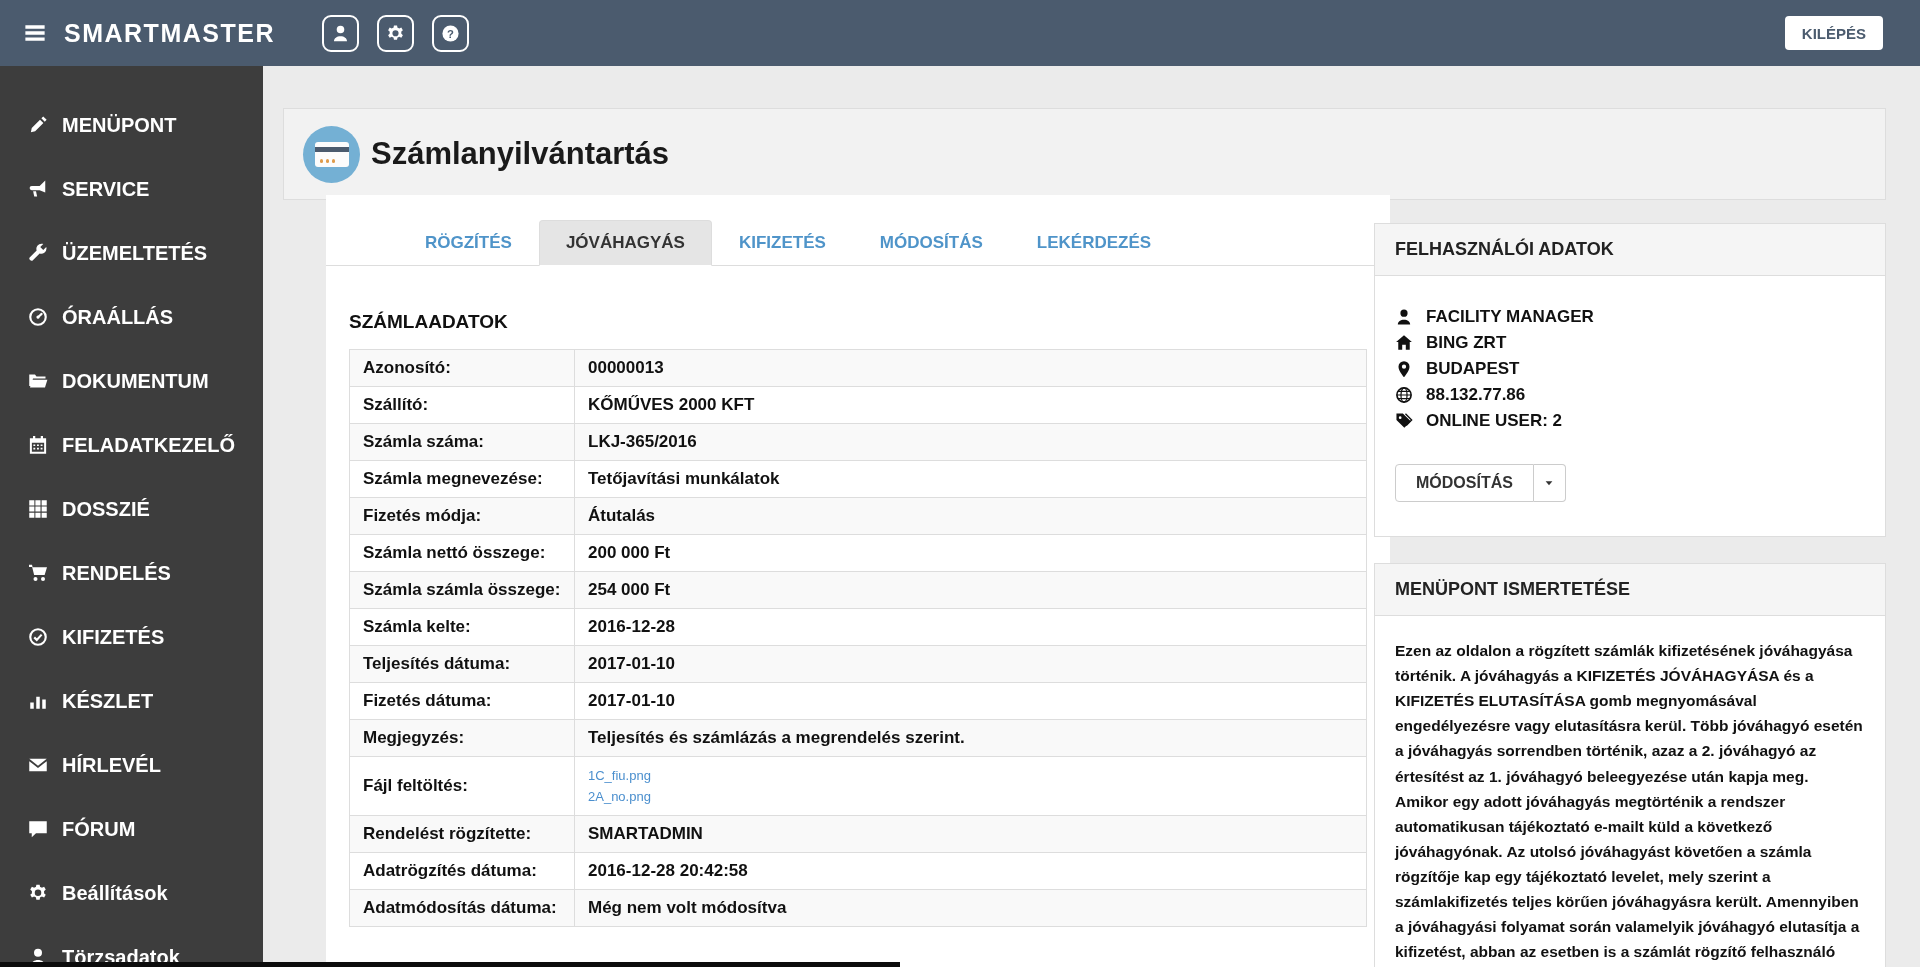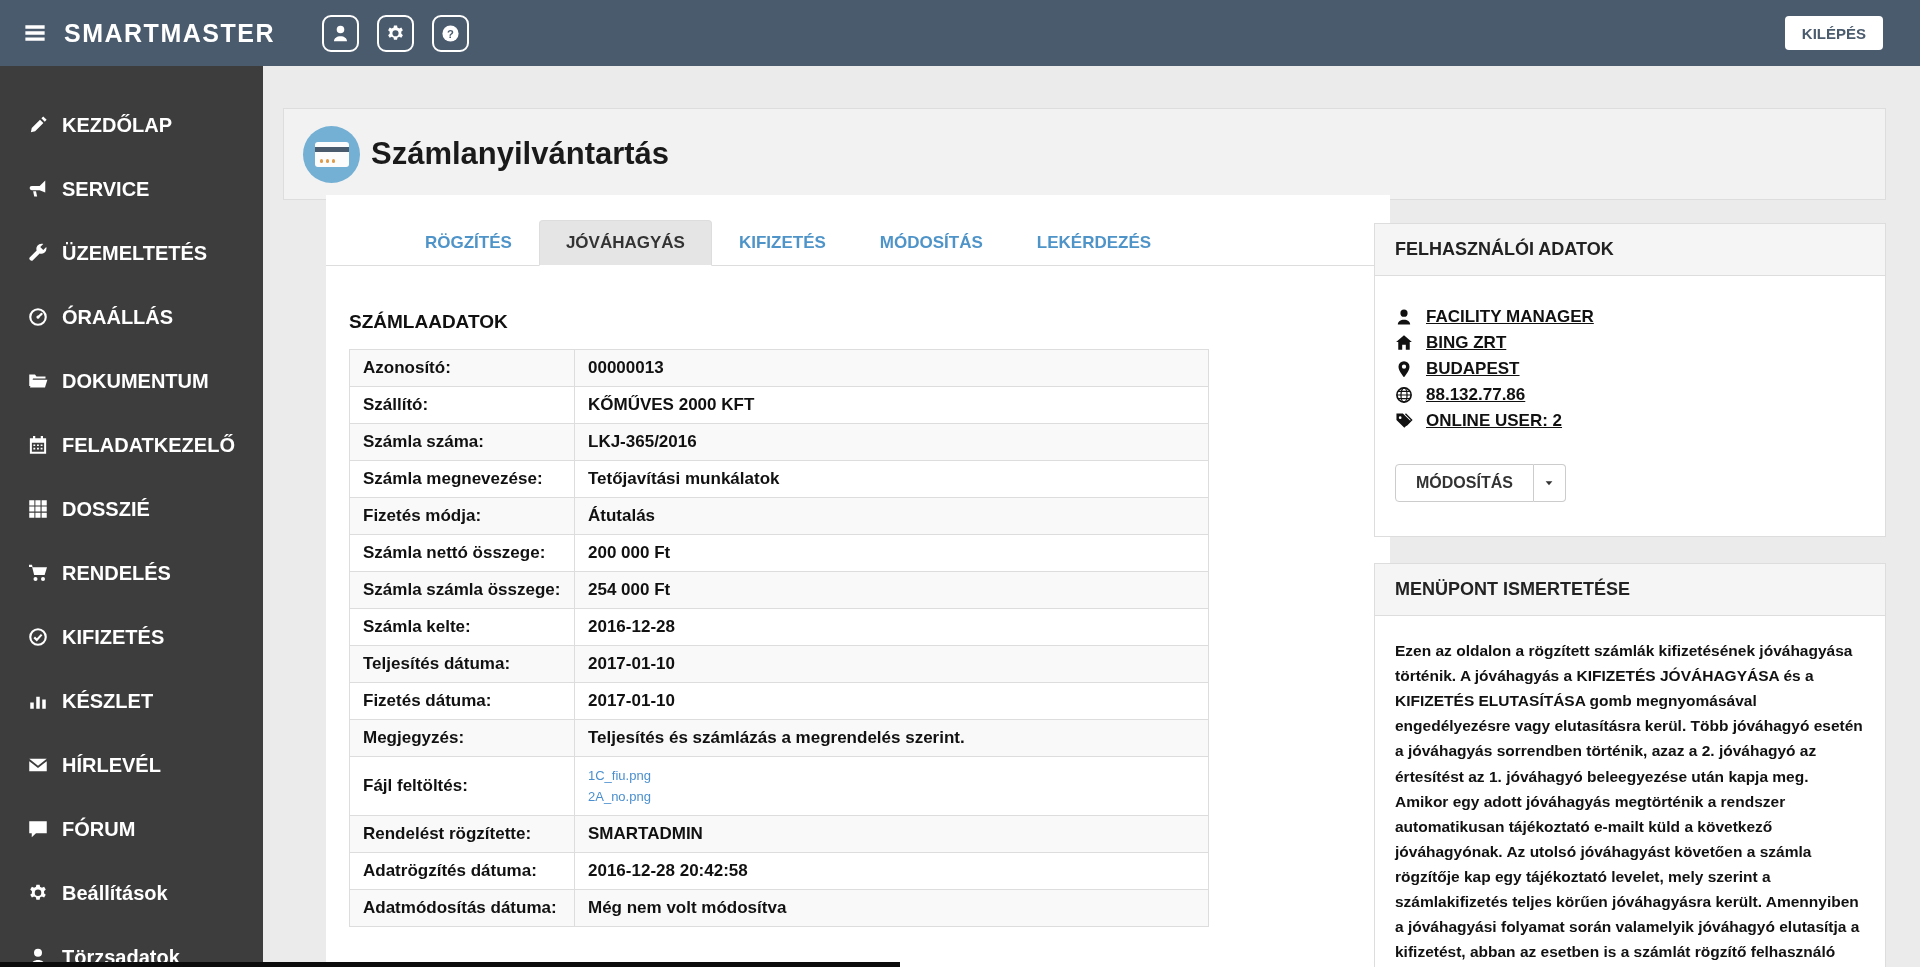--- a/index.html
+++ b/index.html
@@ -40,37 +40,37 @@
   .cc-dots i { width:3.5px; height:3.5px; border-radius:50%; background:#e09c4b; }
   .page-title { margin-left:11px; font-size:31px; font-weight:700; color:#1a1a1a; }
 
   
   .card-left { position:absolute; left:20px; top:138px; width:1064px; bottom:0; background:#fff;margin-left:43px; }
   .tabs { display:flex; padding-left:72px; border-bottom:1px solid #ddd; margin-top:25px; }
   .tab { padding:12px 26px; font-size:17px; font-weight:700; color:var(--accent,#4f94c9);
     border:1px solid transparent; border-radius:4px 4px 0 0; margin-bottom:-1px; cursor:pointer; }
   .tab.active { color:#333; background:#e5e5e5; border-color:#ddd #ddd #fff #ddd; }
   .section-title { margin:45px 0 16px 23px; font-size:19px; font-weight:700; color:#111; }
-  table.invoice { width:860px; margin-left:23px; border-collapse:collapse; font-size:17px; }
+  table.invoice { width:1018px; margin-left:23px; border-collapse:collapse; font-size:17px; }
   table.invoice td { border:1px solid #ddd; padding:8px 13px; font-weight:700; color:#111; }
   table.invoice td.label { width:225px; }
   table.invoice tr:nth-child(odd) td { background:#f9f9f9; }
   td.file-links a { display:block; color:var(--link,#4b8fce); font-size:13px; font-weight:400;
     line-height:21px; text-decoration:none; cursor:pointer; }
 
   
   .right-col { position:absolute; left:1111px; top:166px; width:512px; }
   .panel { background:#fff; border:1px solid #ddd; }
   .panel + .panel { margin-top:26px; }
   .panel-head { background:#f5f5f5; border-bottom:1px solid #ddd; padding:15px 20px;
     font-size:18px; font-weight:700; color:#222; }
   .panel-body { padding:20px; }
   .user-list { list-style:none; margin-top:8px; }
   .user-list li { display:flex; gap:13px; align-items:center; font-size:17px; font-weight:700;
-    line-height:26px; color:#111;text-decoration:underline; }
+    line-height:26px; color:#111; }
   .user-list .ic { width:18px; height:18px; flex:0 0 18px; color:#111; }
   .split { margin:30px 0 14px 0; display:inline-flex; }
   .main-btn { height:38px; padding:0 20px; border:1px solid #ccc; background:#fff;
     font-family:inherit; font-size:16px; font-weight:700; color:#333;
     border-radius:4px 0 0 4px; cursor:pointer; }
   .caret-btn { height:38px; width:32px; border:1px solid #ccc; border-left:none; background:#fff;
     border-radius:0 4px 4px 0; color:#333; display:flex; align-items:center; justify-content:center;
     cursor:pointer; }
   .caret-btn .ic { width:12px; height:12px; }
   .info-text { font-size:15.5px; font-weight:700; line-height:1.62; color:#111; margin-top:2px; }
@@ -118,21 +118,21 @@
 </header>
 
 <aside class="sidebar">
   <nav id="sidebar-list">
       <a class="side-item">
         <span class="ic">
           <svg viewBox="0 0 16 16" fill="currentColor" xmlns="http://www.w3.org/2000/svg">
             <path d="M12.2 1.1l2.7 2.7-1.5 1.5-2.7-2.7 1.5-1.5zM9.6 3.7l2.7 2.7-6.6 6.6-3.4.7.7-3.4 6.6-6.6z"></path>
           </svg>
         </span>
-        <span>KEZDŐLAP</span>
+        <span>MENÜPONT</span>
       </a>
       <a class="side-item">
         <span class="ic">
           <svg viewBox="0 0 16 16" fill="currentColor" xmlns="http://www.w3.org/2000/svg">
             <path d="M13.8 1.2v9.6L9.3 8.9H3a1.7 1.7 0 0 1 0-3.4h6.3l4.5-4.3z"></path>
             <path d="M4.1 9.7h2.3l.9 4.3H5L4.1 9.7z"></path>
           </svg>
         </span>
         <span>SERVICE</span>
       </a>

